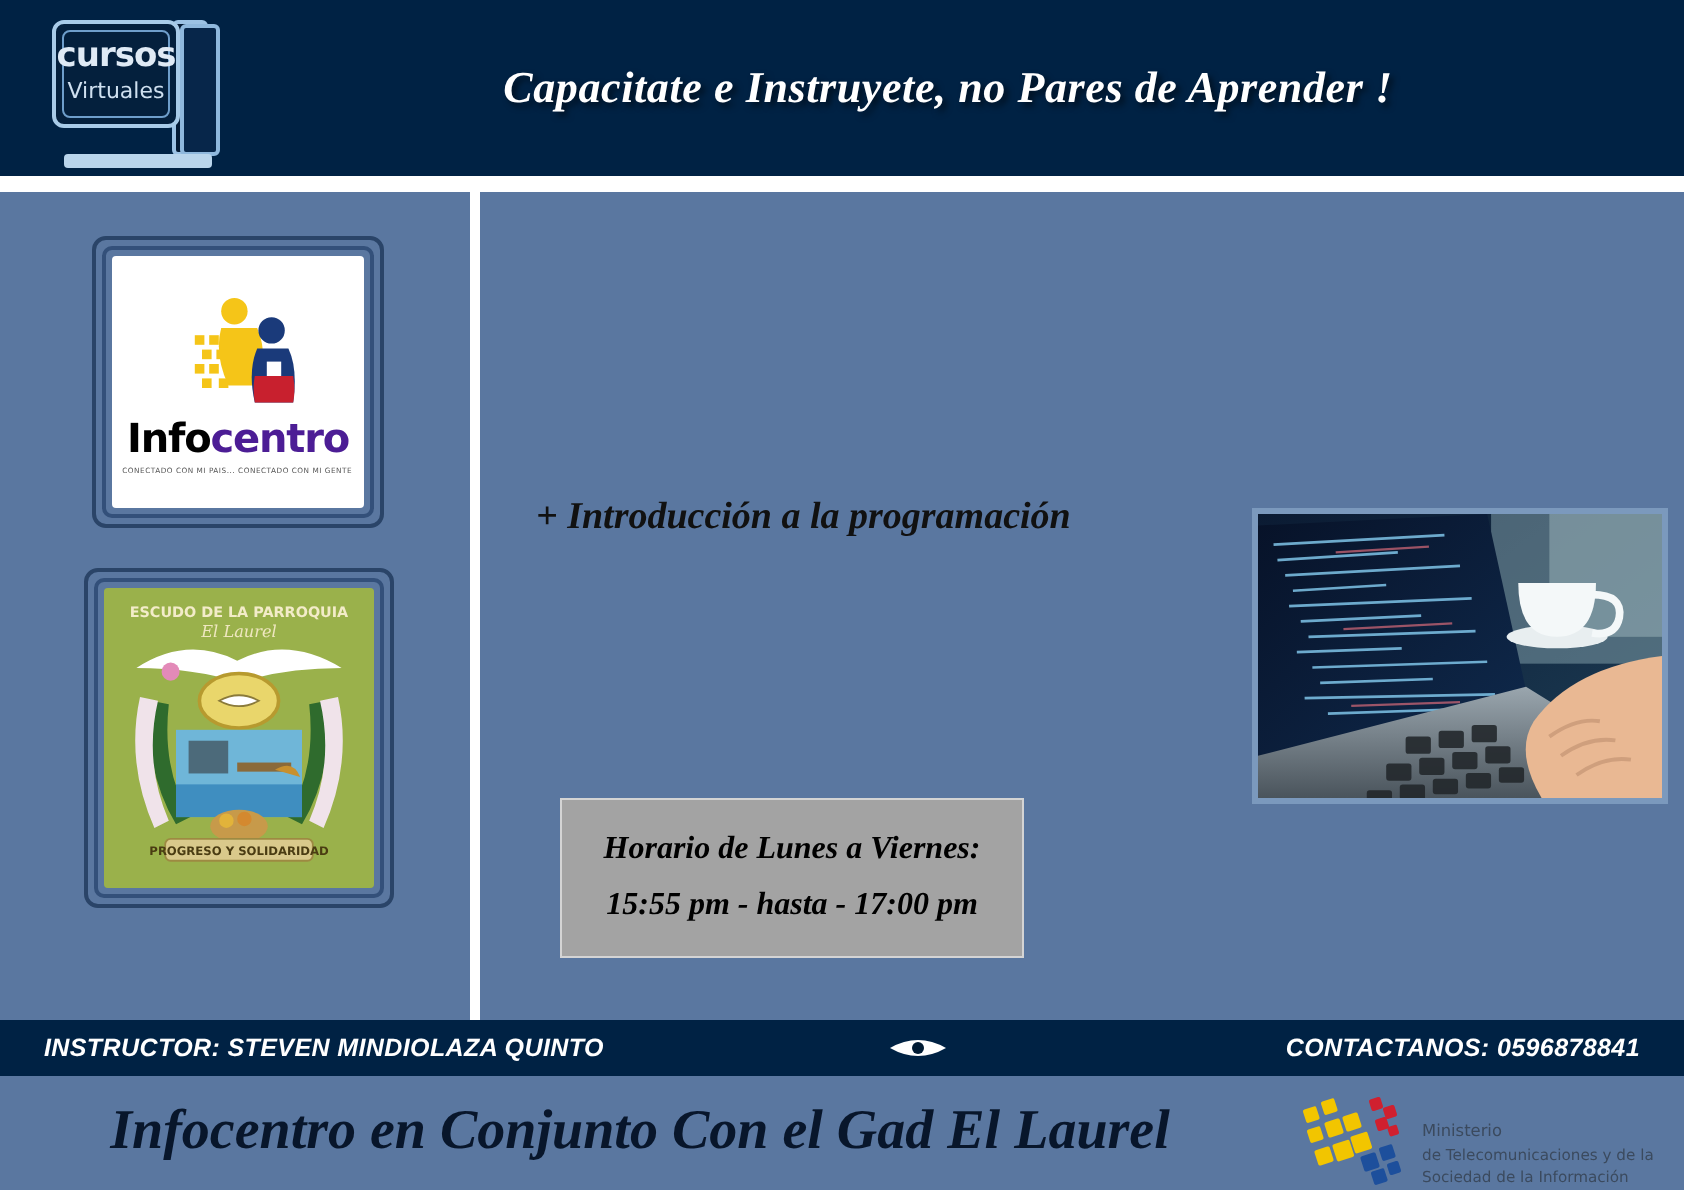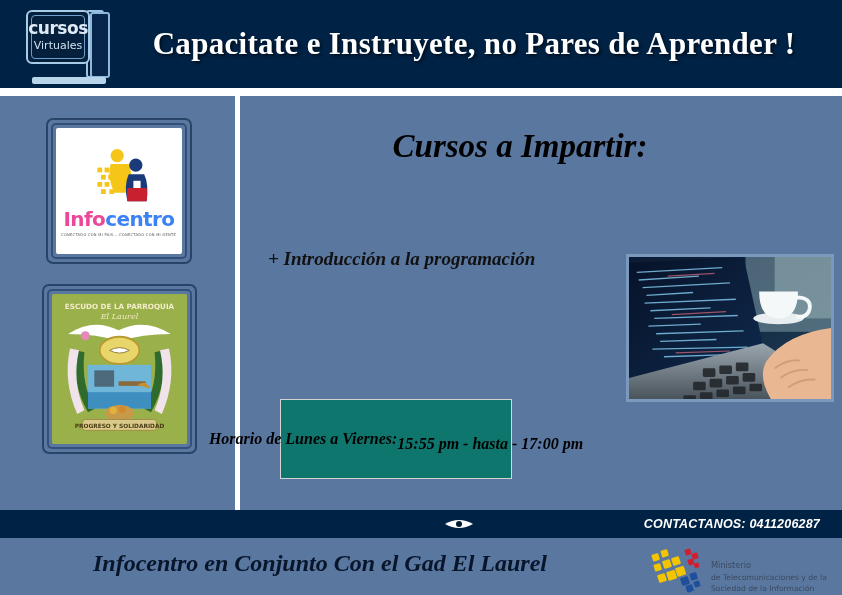--- a/index.html
+++ b/index.html
@@ -46,21 +46,21 @@
     font-family:"DejaVu Sans", sans-serif;
     font-size:11px;color:#cfe0f0;line-height:1.3;margin-top:2px;text-align:right;
   }
   .book-base{
     position:absolute;left:10px;bottom:-4px;width:74px;height:7px;
     background:#b9d5ec;border-radius:2px;
   }
   .header-title{
     flex:1;text-align:center;color:#ffffff;
     font-family:"Liberation Serif", serif;
-    font-weight:bold;font-size:31px;
+    font-weight:bold;font-style:italic;font-size:22px;
     letter-spacing:0.3px;
     text-shadow:2px 2px 3px rgba(0,0,0,.55);
     padding-right:14px;padding-left:6px;white-space:nowrap;
   }
 
   
   .header-gap{
     position:absolute;left:0;top:88px;width:842px;height:8px;background:#ffffff;
   }
 
@@ -94,22 +94,22 @@
   
   .infocentro{
     width:100%;height:100%;background:#ffffff;
     display:flex;flex-direction:column;align-items:center;justify-content:center;
   }
   .ic-mark{width:72px;height:60px;}
   .ic-word{
     font-family:"DejaVu Sans", sans-serif;font-weight:bold;
     font-size:20px;line-height:1;margin-top:3px;letter-spacing:-0.6px;
   }
-  .ic-word .a{color:#ec4899;}
-  .ic-word .b{color:#3b82f6;}
+  .ic-word .a{color:#000000;}
+  .ic-word .b{color:#4c1d95;}
   .ic-tag{
     font-family:"DejaVu Sans", sans-serif;font-size:2.7px;
     color:#555;margin-top:4px;letter-spacing:0.2px;white-space:nowrap;
     transform:scale(1.35);
   }
 
   
   .escudo{width:100%;height:100%;display:block;}
 
   
@@ -125,22 +125,22 @@
     position:absolute;
     font-family:"Liberation Serif", serif;
     font-weight:bold;font-style:italic;font-size:19px;color:#111;
     white-space:nowrap;
   }
   #course-0{left:28px;top:152px;text-align:center;}
   #course-1{left:28px;top:204px;}
 
   .schedule-box{
     position:absolute;left:40px;top:303px;width:230px;height:78px;
-    background:#0f766e;border:1px solid #d4d4d4;
-    display:flex;flex-direction:row;align-items:center;justify-content:center;
+    background:#a3a3a3;border:1px solid #d4d4d4;
+    display:flex;flex-direction:column;align-items:center;justify-content:center;
   }
   .schedule-line{
     font-family:"Liberation Serif", serif;
     font-weight:bold;font-style:italic;font-size:16px;color:#000;
     line-height:1.15;white-space:nowrap;
   }
   .schedule-line.second{margin-top:10px;}
 
   .photo{
     position:absolute;left:386px;top:158px;width:208px;height:148px;
@@ -166,21 +166,21 @@
     letter-spacing:0.2px;
   }
 
   
   .footer{
     position:absolute;left:0;top:538px;width:842px;height:57px;background:#5a77a0;
   }
   .footer-title{
     position:absolute;left:0;top:12px;width:640px;text-align:center;
     font-family:"Liberation Serif", serif;
-    font-weight:bold;font-style:italic;font-size:24px;color:#08162b;
+    font-weight:bold;font-style:italic;font-size:28px;color:#08162b;
     white-space:nowrap;
   }
   .mintel{
     position:absolute;left:650px;top:4px;width:190px;height:52px;
     display:flex;align-items:flex-end;
   }
   .mintel-mark{width:56px;height:46px;flex:none;}
   .mintel-text{
     margin-left:5px;font-family:"DejaVu Sans", sans-serif;
     font-size:7.6px;line-height:1.45;color:#3b4a5e;
@@ -274,21 +274,20 @@
               <text x="75" y="147" font-family="DejaVu Sans" font-size="6.5" font-weight="bold" fill="#4a3c12" text-anchor="middle">PROGRESO Y SOLIDARIDAD</text>
               <circle cx="37" cy="46" r="5" fill="#e38ab8"></circle>
             </svg>
           </div>
         </div>
       </div>
     </div>
 
     <div class="right-col">
 
-      <div class="section-title">Cursos a Impartir:</div>
 
       <div class="course-item" id="course-0">+ Introducción a la programación</div>
 
       <div class="schedule-box">
         <div class="schedule-line">Horario de Lunes a Viernes:</div>
         <div class="schedule-line second">15:55 pm - hasta - 17:00 pm</div>
       </div>
 
       <div class="photo">
         <svg viewBox="0 0 208 148" preserveAspectRatio="none">
@@ -352,27 +351,28 @@
             <path d="M150 116 q14 -10 26 -8"></path>
               <path d="M156 126 q14 -10 28 -8"></path>
               <path d="M164 136 q14 -10 28 -8"></path>
           </g>
         </svg>
       </div>
     </div>
   </div>
 
   <div class="contact-bar">
+    <div class="contact-left">INSTRUCTOR: STEVEN MINDIOLAZA QUINTO</div>
     <div class="eye-wrap">
       <svg viewBox="0 0 30 16" width="30" height="16">
         <path d="M1 8 Q15 0 29 8 Q15 16 1 8 Z" fill="#ffffff"></path>
         <circle cx="15" cy="8" r="3" fill="#001a33"></circle>
       </svg>
     </div>
-    <div class="contact-right">CONTACTANOS: 0411206287</div>
+    <div class="contact-right">CONTACTANOS: 0596878841</div>
   </div>
 
   <div class="footer">
     <div class="footer-title">Infocentro en Conjunto Con el Gad El Laurel</div>
     <div class="mintel">
       <svg class="mintel-mark" viewBox="0 0 56 46">
         <g fill="#f2c500">
           <rect x="2" y="6" width="7" height="7" rx="1" transform="rotate(-18 5 9)"></rect>
           <rect x="11" y="2" width="7" height="7" rx="1" transform="rotate(-18 14 5)"></rect>
           <rect x="4" y="16" width="7" height="7" rx="1" transform="rotate(-18 7 19)"></rect>

